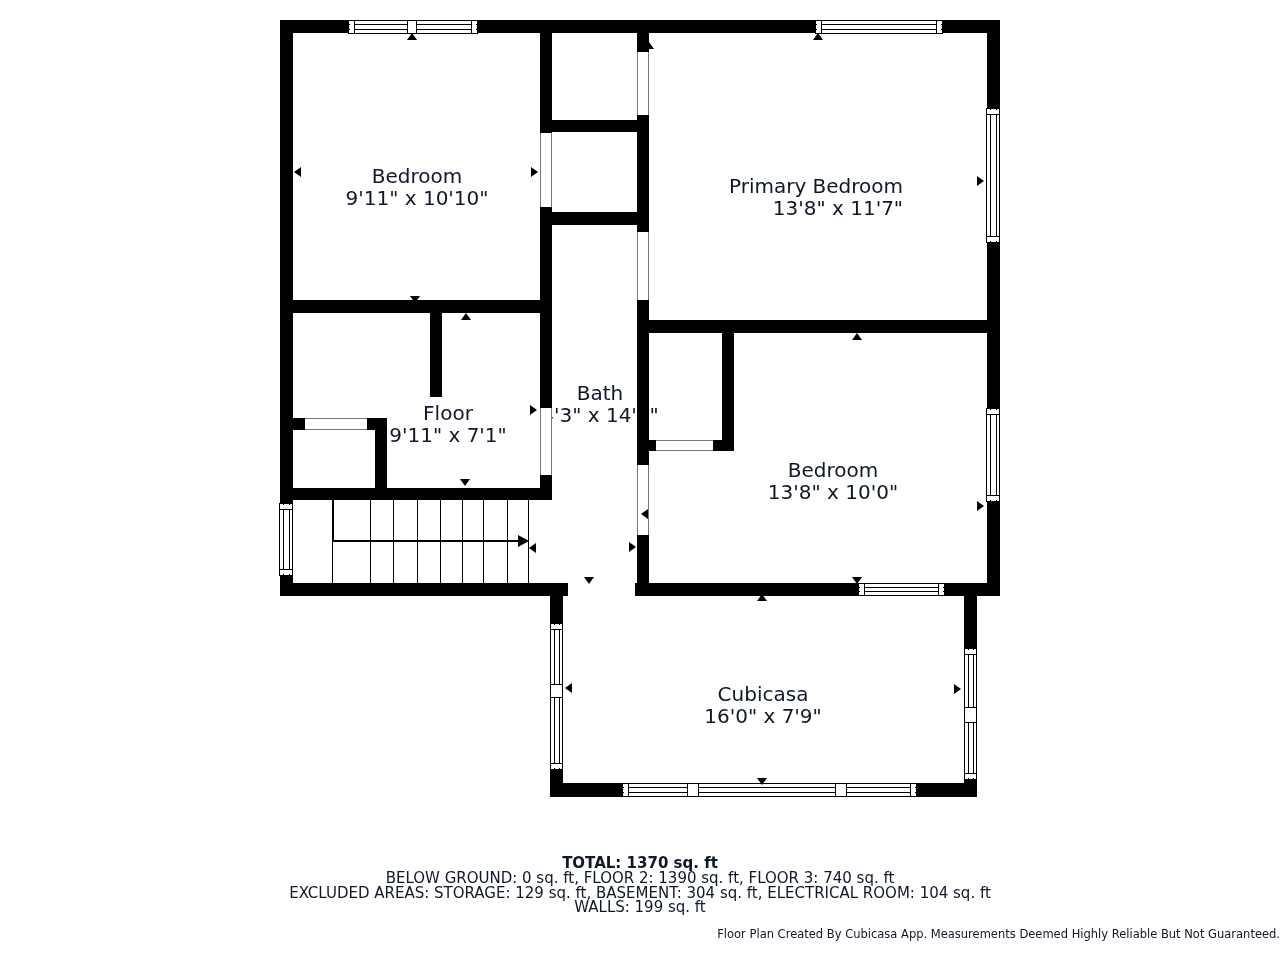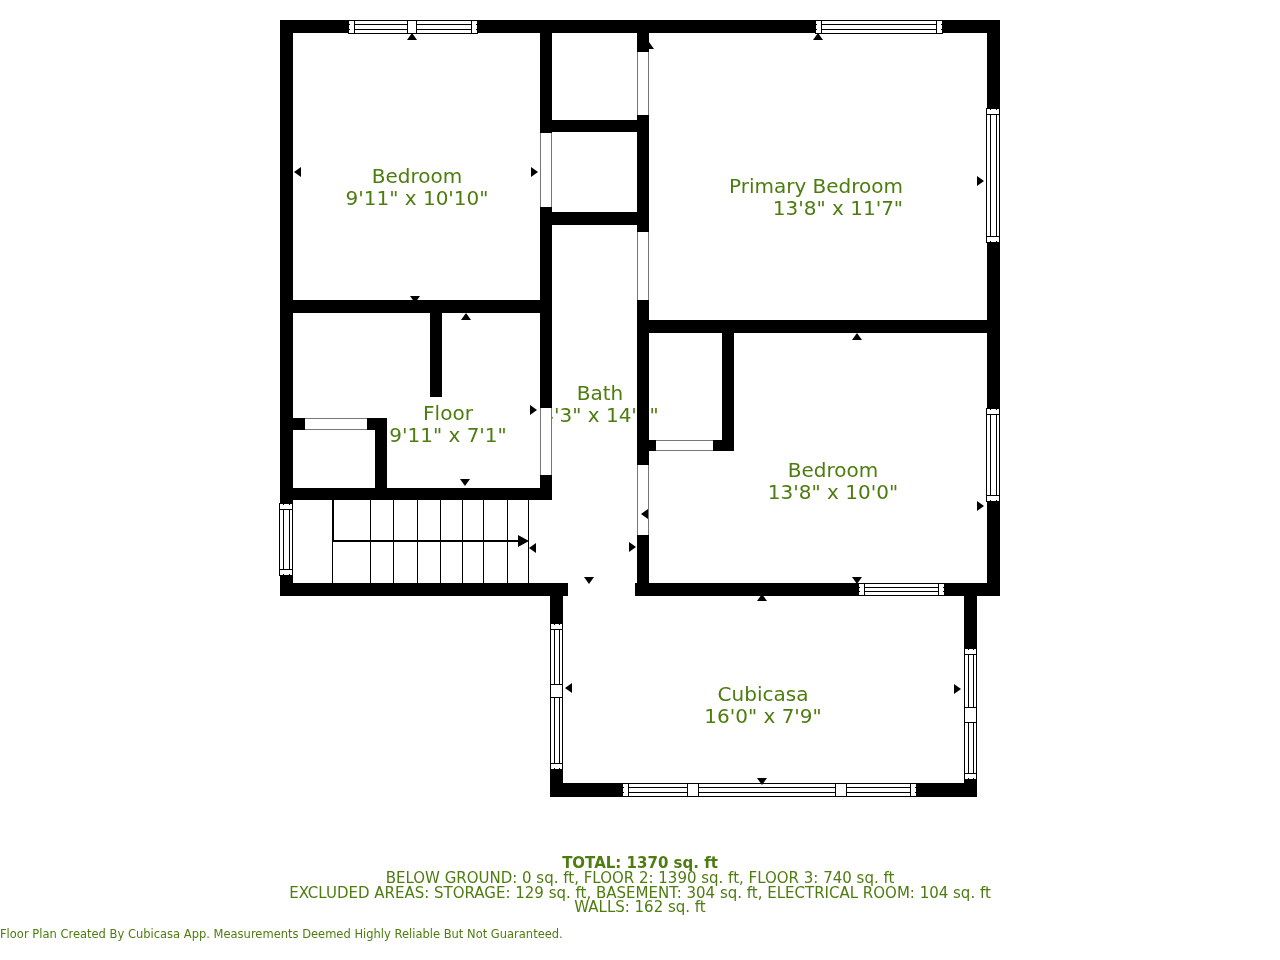--- a/index.html
+++ b/index.html
@@ -1,17 +1,17 @@
 <!DOCTYPE html>
 <html><head>
 <meta charset="utf-8">
 <style>
   html,body{margin:0;padding:0;background:#fff;}
   #canvas{position:relative;width:1280px;height:960px;background:#fff;overflow:hidden;
-          font-family:"DejaVu Sans","Liberation Sans",sans-serif;color:#4d7c0f;}
+          font-family:"DejaVu Sans","Liberation Sans",sans-serif;color:#0f172a;}
   .wall{position:absolute;background:#000;z-index:20;}
   .room-label{position:absolute;transform:translate(-50%,-50%);text-align:center;
               font-size:20px;line-height:22px;white-space:nowrap;z-index:10;}
   
   .winh{position:absolute;background:#fff;border:1.5px solid #000;box-sizing:border-box;z-index:30;}
   .winh::before{content:"";position:absolute;left:0;right:0;top:3px;height:1px;background:#000;}
   .winh::after{content:"";position:absolute;left:0;right:0;bottom:3px;height:1px;background:#000;}
   .winh .cap{position:absolute;top:0;bottom:0;width:4px;background:#fff;
              border-left:1.5px solid #000;border-right:1.5px solid #000;z-index:2;}
   .winh .capL{left:1px;border-left:none;}
@@ -41,21 +41,21 @@
   
   .mk{position:absolute;width:0;height:0;z-index:40;}
   .mk-up{border-left:5px solid transparent;border-right:5px solid transparent;border-bottom:7px solid #000;}
   .mk-down{border-left:5px solid transparent;border-right:5px solid transparent;border-top:7px solid #000;}
   .mk-left{border-top:5px solid transparent;border-bottom:5px solid transparent;border-right:7px solid #000;}
   .mk-right{border-top:5px solid transparent;border-bottom:5px solid transparent;border-left:7px solid #000;}
   
   .summary{position:absolute;left:0;width:1280px;top:856px;text-align:center;
            font-size:15px;line-height:14.8px;z-index:8;}
   .summary .total{font-weight:bold;}
-  .credit{position:absolute;left:0;width:1280px;top:927px;text-align:left;
+  .credit{position:absolute;left:0;width:1280px;top:927px;text-align:right;
           font-size:11.5px;z-index:8;}
 </style>
 </head>
 <body>
 
 <div id="canvas">
 
   <div class="wall" style="left:280px;top:20px;width:720px;height:13px;"></div>
   <div class="wall" style="left:280px;top:20px;width:13px;height:576px;"></div>
   <div class="wall" style="left:987px;top:20px;width:13px;height:576px;"></div>
@@ -201,17 +201,17 @@
   <div class="mk mk-up" style="left:461px;top:587px;"></div>
   <div class="mk mk-up" style="left:757px;top:594px;"></div>
   <div class="mk mk-left" style="left:565px;top:683px;"></div>
   <div class="mk mk-right" style="left:954px;top:684px;"></div>
   <div class="mk mk-down" style="left:757px;top:778px;"></div>
 
   <div class="summary">
     <div class="total">TOTAL: 1370 sq. ft</div>
     <div>BELOW GROUND: 0 sq. ft, FLOOR 2: 1390 sq. ft, FLOOR 3: 740 sq. ft</div>
     <div>EXCLUDED AREAS: STORAGE: 129 sq. ft, BASEMENT: 304 sq. ft, ELECTRICAL ROOM: 104 sq. ft</div>
-    <div>WALLS: 162 sq. ft</div>
+    <div>WALLS: 199 sq. ft</div>
   </div>
   <div class="credit">Floor Plan Created By Cubicasa App. Measurements Deemed Highly Reliable But Not Guaranteed.</div>
 
 </div>
 
 </body></html>

